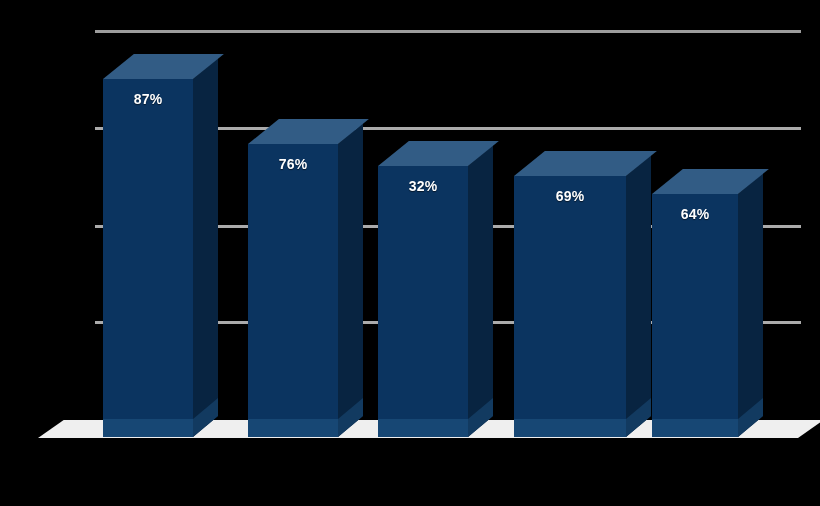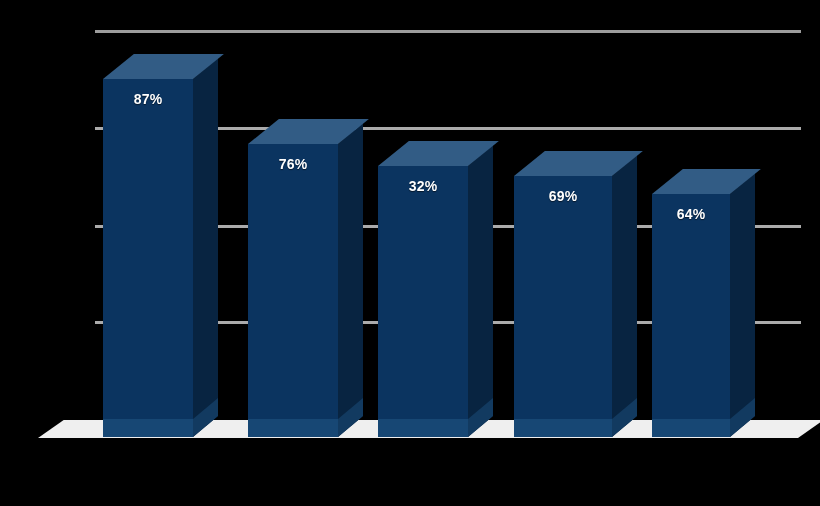--- a/index.html
+++ b/index.html
@@ -153,29 +153,29 @@
           <div class="bar-label" style="bottom: 265px;">76%</div>
         </div>
         <div class="bar" style="left: 378px; width: 90px; height: 271px; bottom: 69px;">
           <div class="bar-side" style="height: 271px;"></div>
           <div class="bar-top" style="bottom: 271px;"></div>
           <div class="bar-front" style="height: 271px;"></div>
           <div class="bar-base-side"></div>
           <div class="bar-base"></div>
           <div class="bar-label" style="bottom: 243px;">32%</div>
         </div>
-        <div class="bar" style="left: 514px; width: 98px; height: 261px; bottom: 69px; margin-top: 31px;">
+        <div class="bar" style="left: 514px; width: 112px; height: 261px; bottom: 69px; margin-top: 31px;">
           <div class="bar-side" style="height: 261px;"></div>
           <div class="bar-top" style="bottom: 261px;"></div>
           <div class="bar-front" style="height: 261px;"></div>
           <div class="bar-base-side"></div>
           <div class="bar-base"></div>
           <div class="bar-label" style="bottom: 233px;">69%</div>
         </div>
-        <div class="bar" style="left: 652px; width: 78px; height: 243px; bottom: 69px;">
+        <div class="bar" style="left: 652px; width: 86px; height: 243px; bottom: 69px;">
           <div class="bar-side" style="height: 243px;"></div>
           <div class="bar-top" style="bottom: 243px;"></div>
           <div class="bar-front" style="height: 243px;"></div>
           <div class="bar-base-side"></div>
           <div class="bar-base"></div>
           <div class="bar-label" style="bottom: 215px;">64%</div>
         </div>
       </div>
 
   </div>

